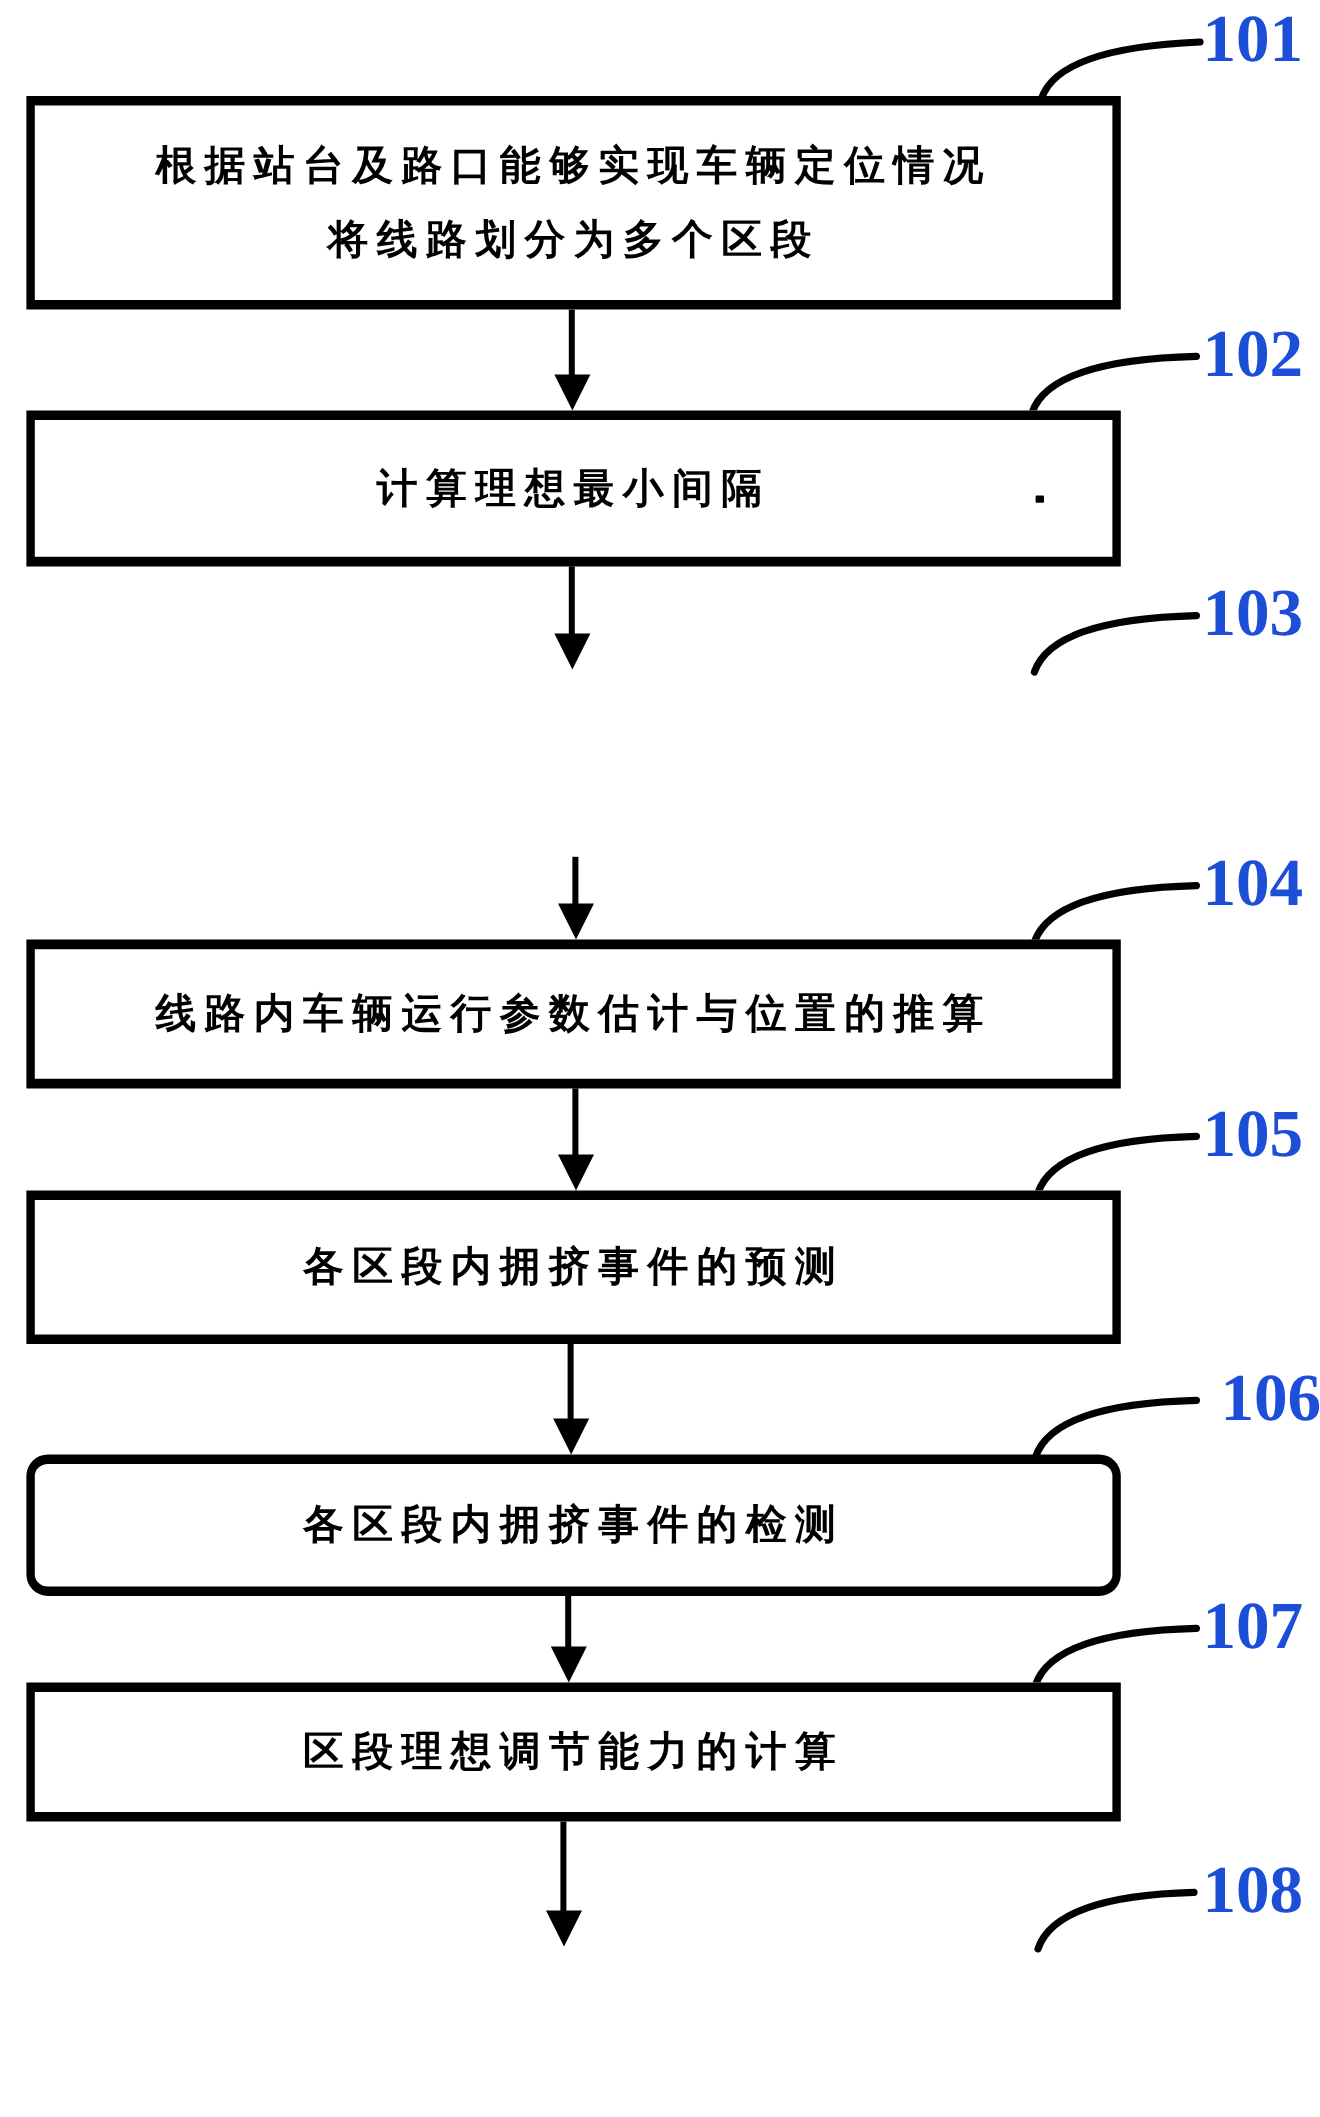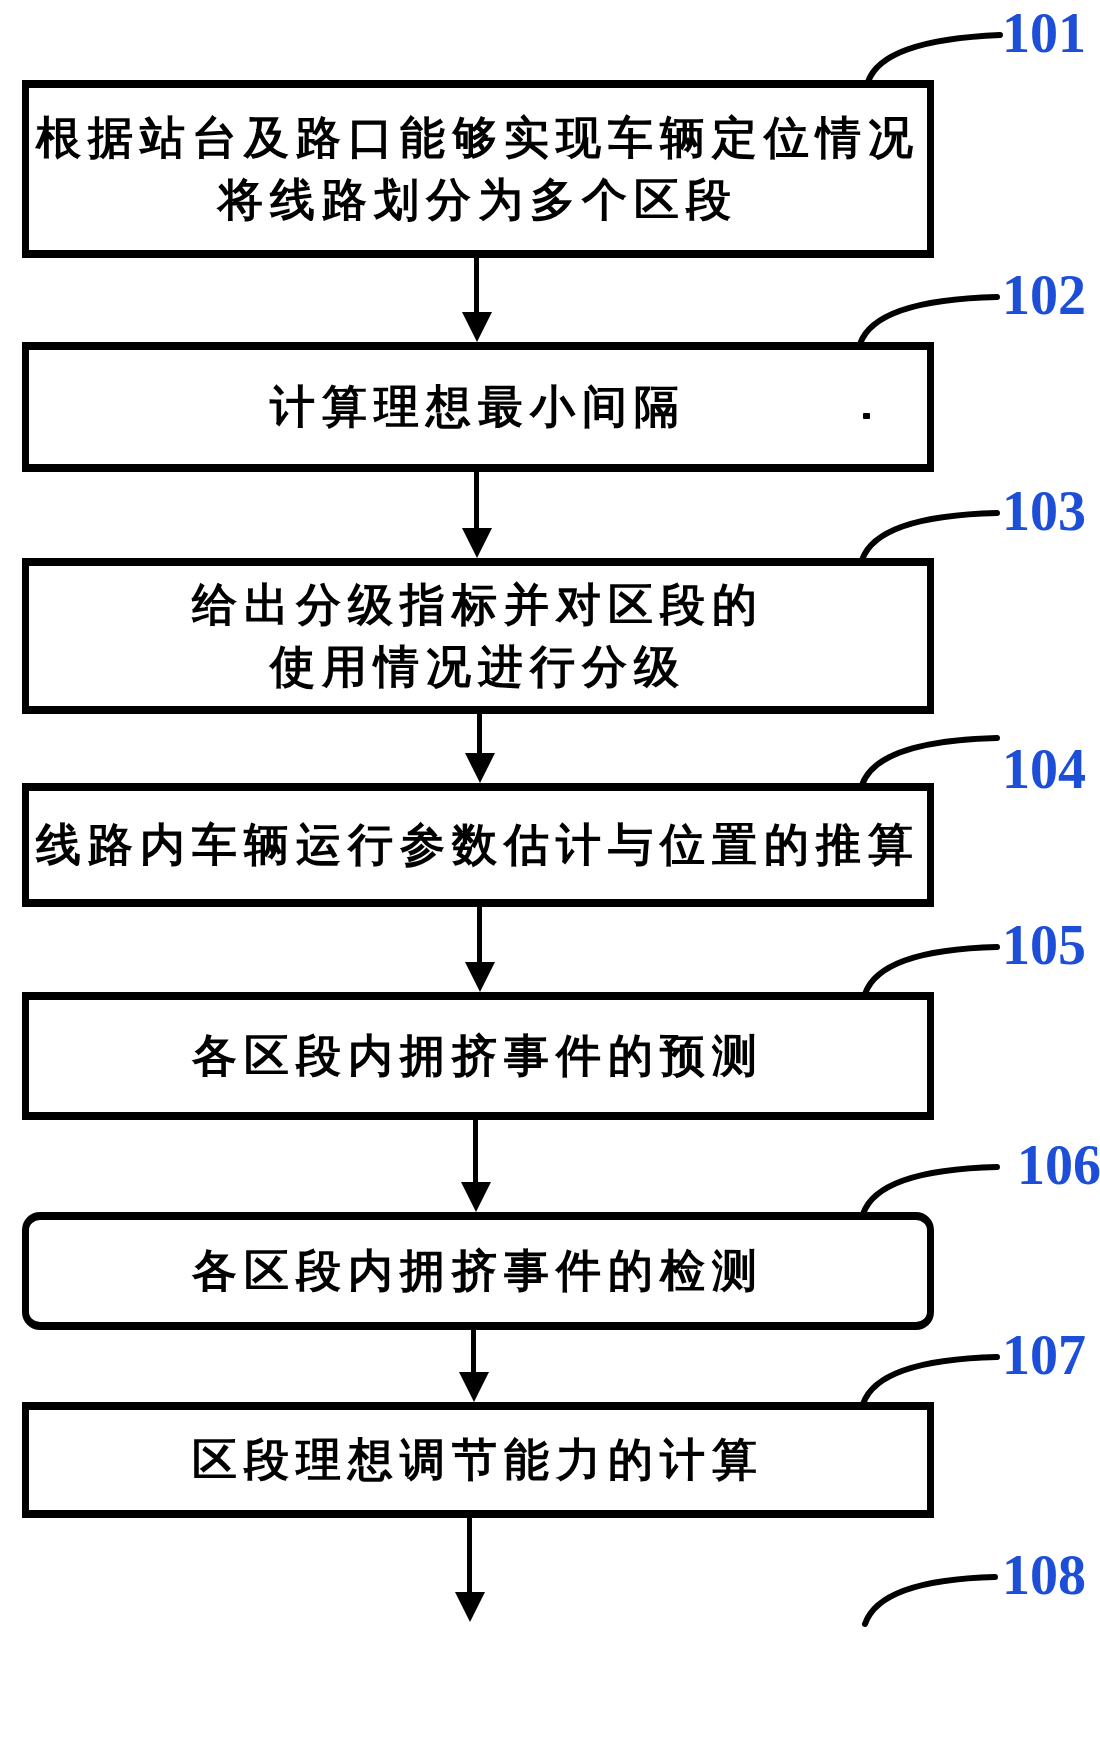--- a/index.html
+++ b/index.html
@@ -23,21 +23,21 @@
     width: 912px;
     border: solid #000000;
     border-width: 8px 7px;
     box-sizing: border-box;
     background: #ffffff;
     display: flex;
     align-items: center;
     justify-content: center;
   }
   .box-text {
-    font-size: 45px;
+    font-size: 34px;
     font-weight: 700;
     letter-spacing: 7px;
     line-height: 62px;
     text-align: center;
     white-space: pre-line;
     font-family: "DejaVu Sans", sans-serif;
   }
   .b101 { top: 80px;   height: 178px; }
   .b102 { top: 342px;  height: 130px; }
   .b103 { top: 558px;  height: 156px; }
@@ -55,21 +55,21 @@
     line-height: 56px;
     font-family: "Liberation Serif", serif;
     font-weight: 700;
     font-size: 56px;
     text-align: left;
     color: #1d4ed8;
   }
   .r101 { top: 5px; }
   .r102 { top: 267px; }
   .r103 { top: 483px; }
-  .r104 { top: 708px; margin-top: 33px; }
+  .r104 { top: 708px; }
   .r105 { top: 917px; }
   .r106 { top: 1137px; margin-left: 15px; }
   .r107 { top: 1327px; }
   .r108 { top: 1547px; }
 
   .shaft {
     position: absolute;
     width: 5px;
     background: #000000;
   }
@@ -114,24 +114,20 @@
     </g>
   </svg>
 
   <div class="box b101">
     <div class="box-text">根据站台及路口能够实现车辆定位情况
 将线路划分为多个区段</div>
   </div>
   <div class="box b102">
     <div class="box-text">计算理想最小间隔</div>
   </div>
-  <div class="box b103">
-    <div class="box-text">给出分级指标并对区段的
-使用情况进行分级</div>
-  </div>
   <div class="box b104">
     <div class="box-text">线路内车辆运行参数估计与位置的推算</div>
   </div>
   <div class="box b105">
     <div class="box-text">各区段内拥挤事件的预测</div>
   </div>
   <div class="box b106">
     <div class="box-text">各区段内拥挤事件的检测</div>
   </div>
   <div class="box b107">

